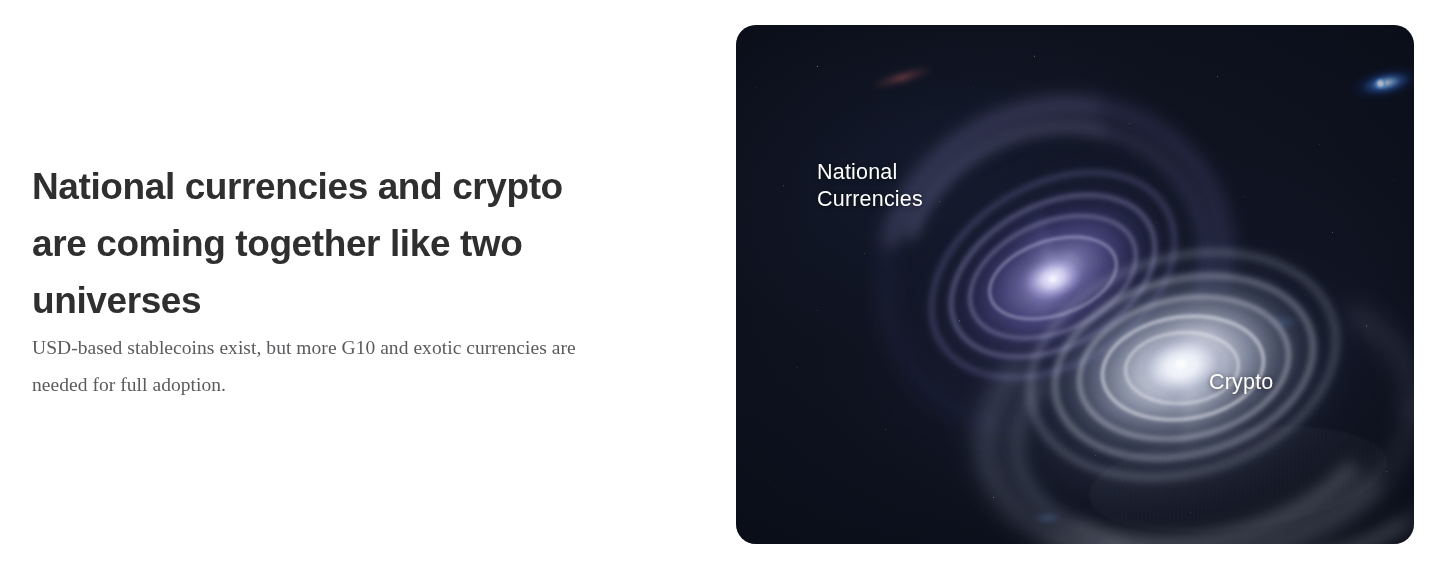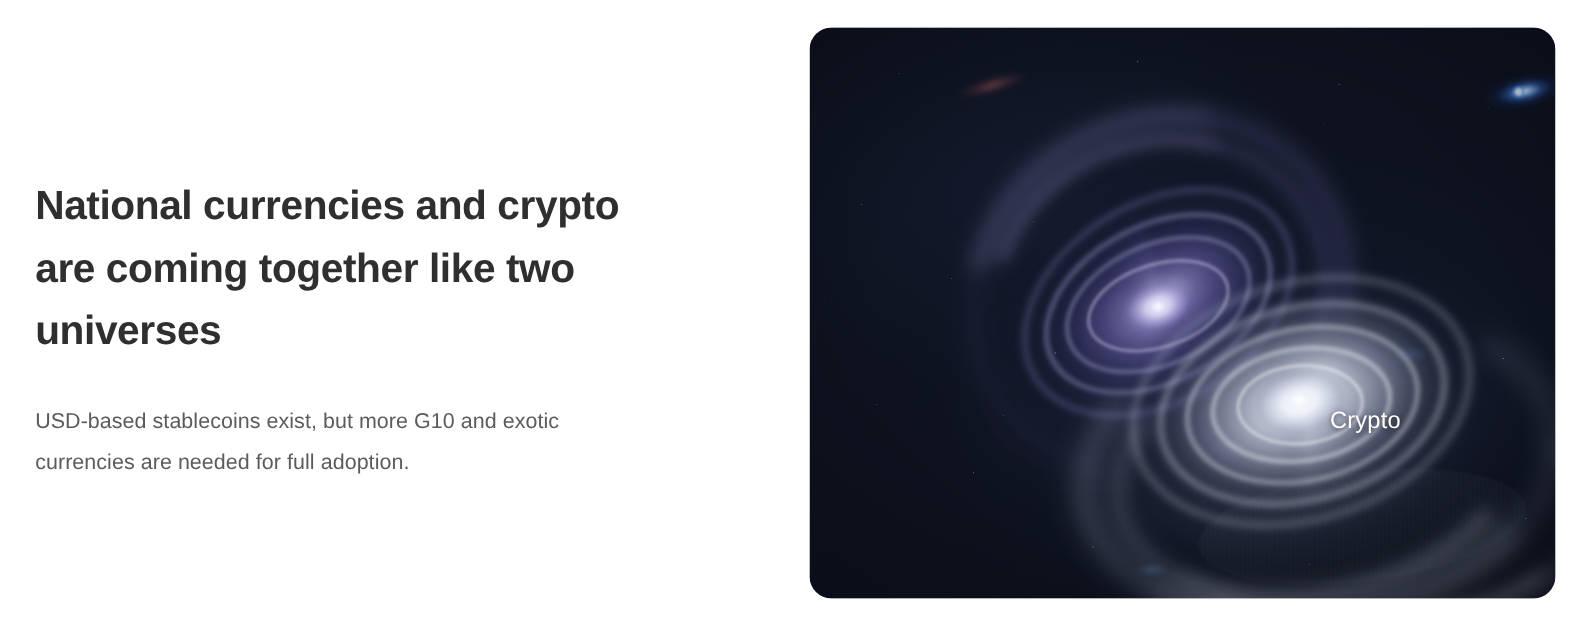--- a/index.html
+++ b/index.html
@@ -35,22 +35,21 @@
     font-family: "Liberation Sans", sans-serif;
     font-size: 37px;
     line-height: 57px;
     font-weight: bold;
     letter-spacing: -0.4px;
     color: #2f2f2f;
     max-width: 540px;
   }
 
   .subcopy {
-    margin-top: 36px;
-    font-family: Liberation Sans, sans-serif;
+    font-family: Liberation Serif, serif;
     font-size: 19.5px;
     line-height: 37px;
     font-weight: normal;
     color: #5a5b5d;
     letter-spacing: 0.05px;
     max-width: 545px;
   }
 
   
   .visual-panel {
@@ -581,16 +580,18 @@
       <div class="gw-ring2"></div>
       <div class="gw-ring3"></div>
       <div class="gw-ring4"></div>
       <div class="gw-ring5"></div>
       <div class="gw-core"></div>
       <div class="gw-core-bright"></div>
     </div>
 
     <div class="vignette"></div>
 
+    <div class="galaxy-label label-national">National
+Currencies</div>
     <div class="galaxy-label label-crypto">Crypto</div>
 
   </div>
 </div>
 
 </body></html>

